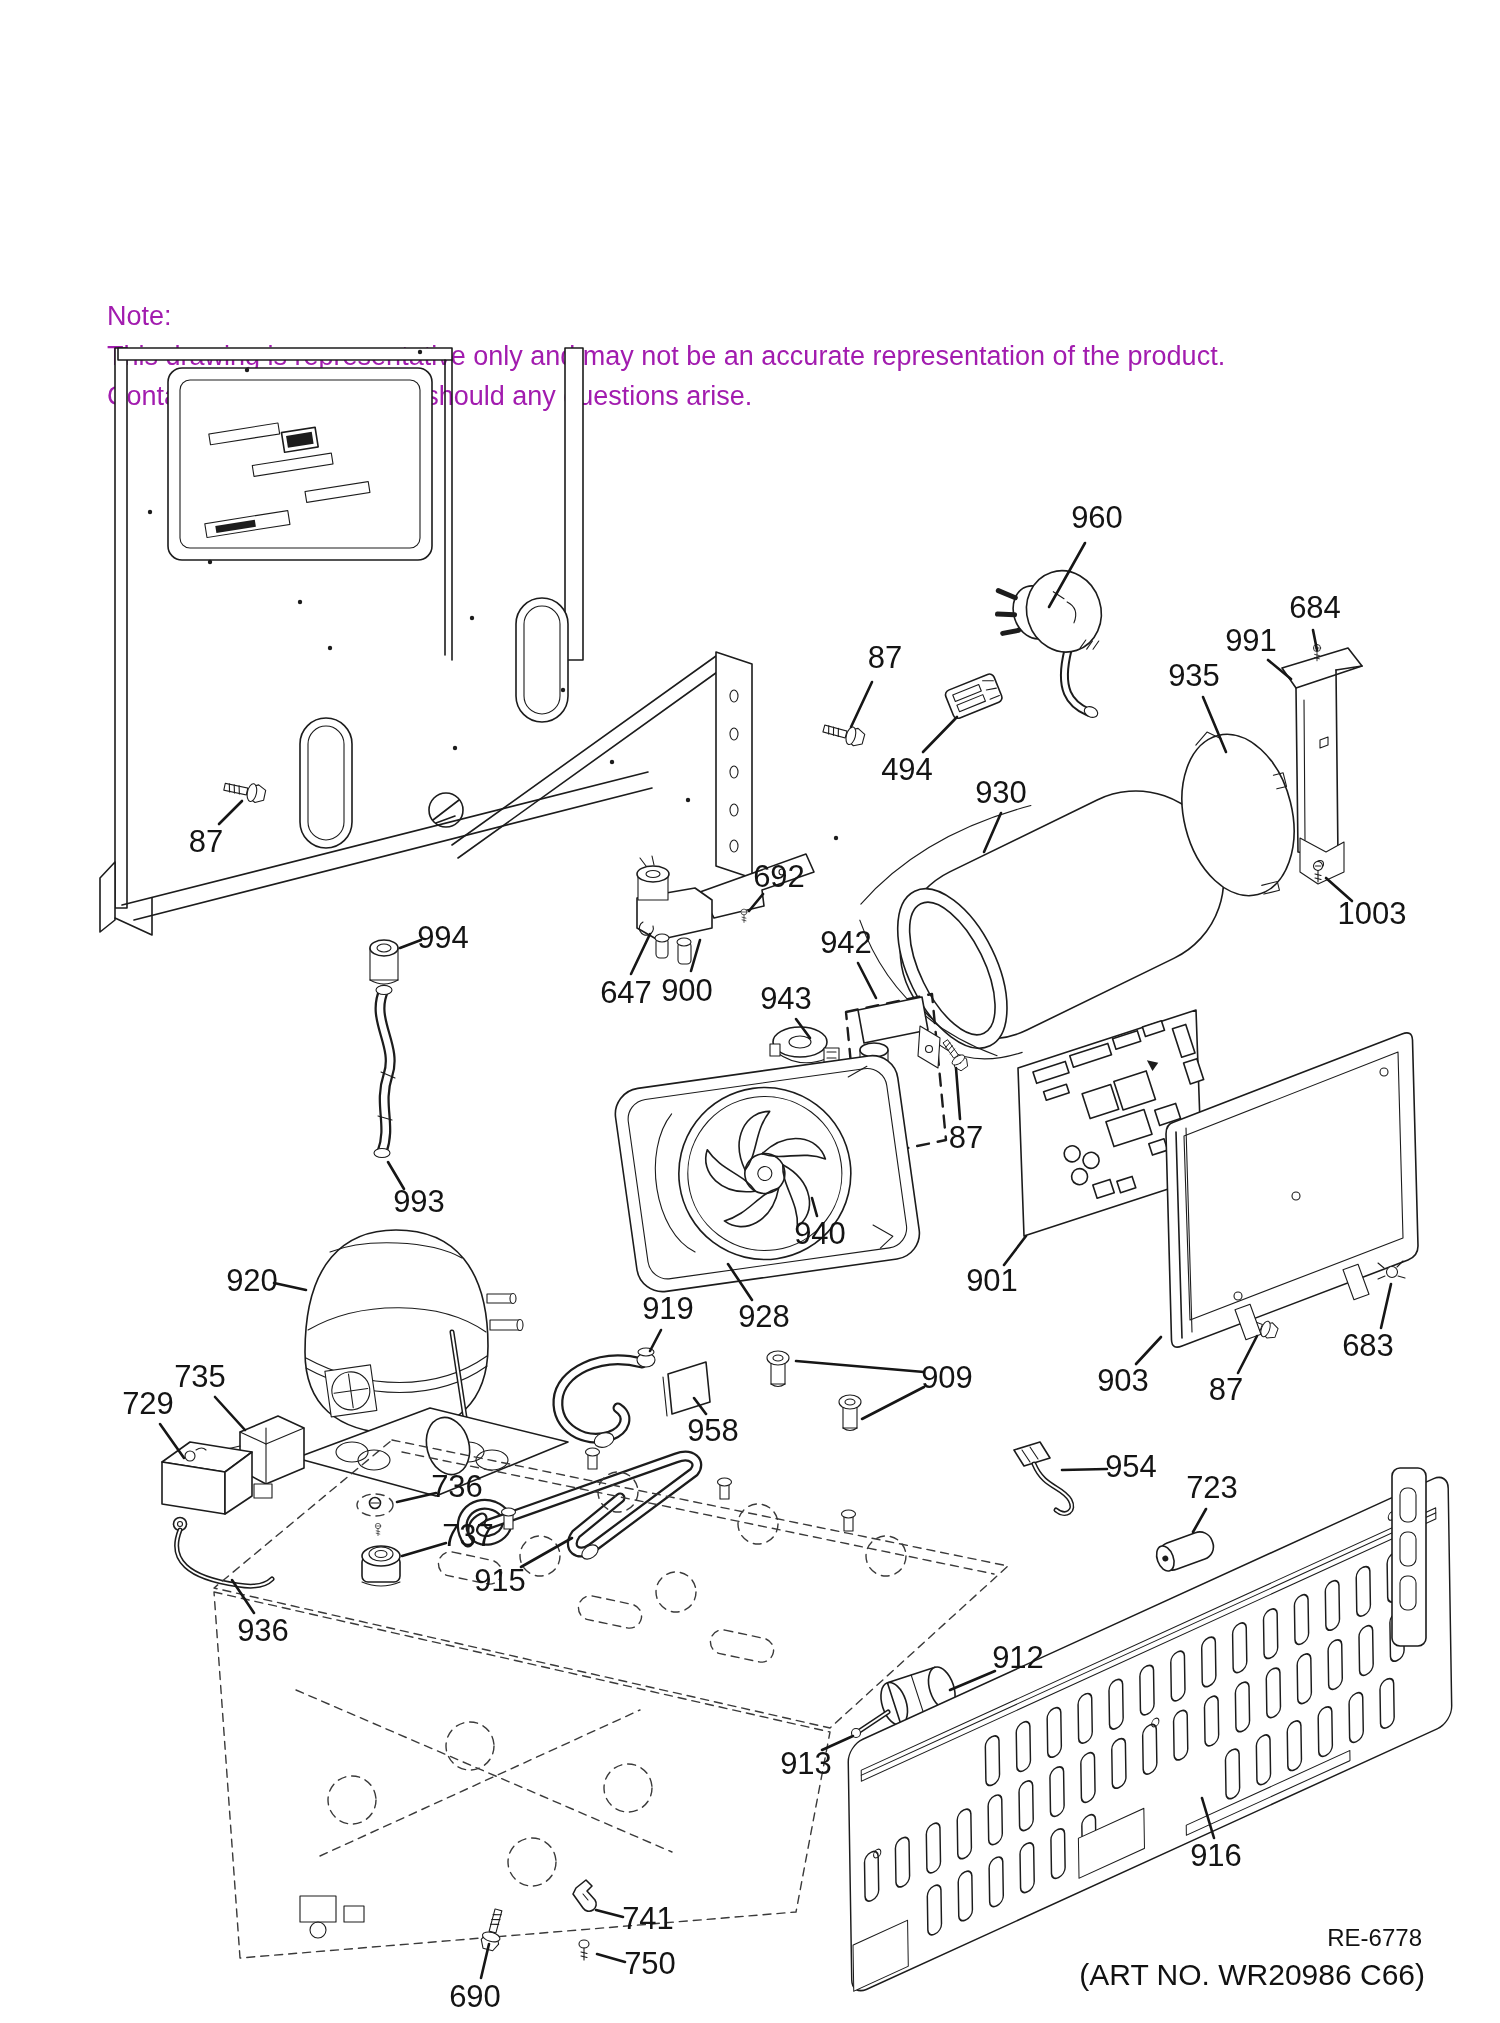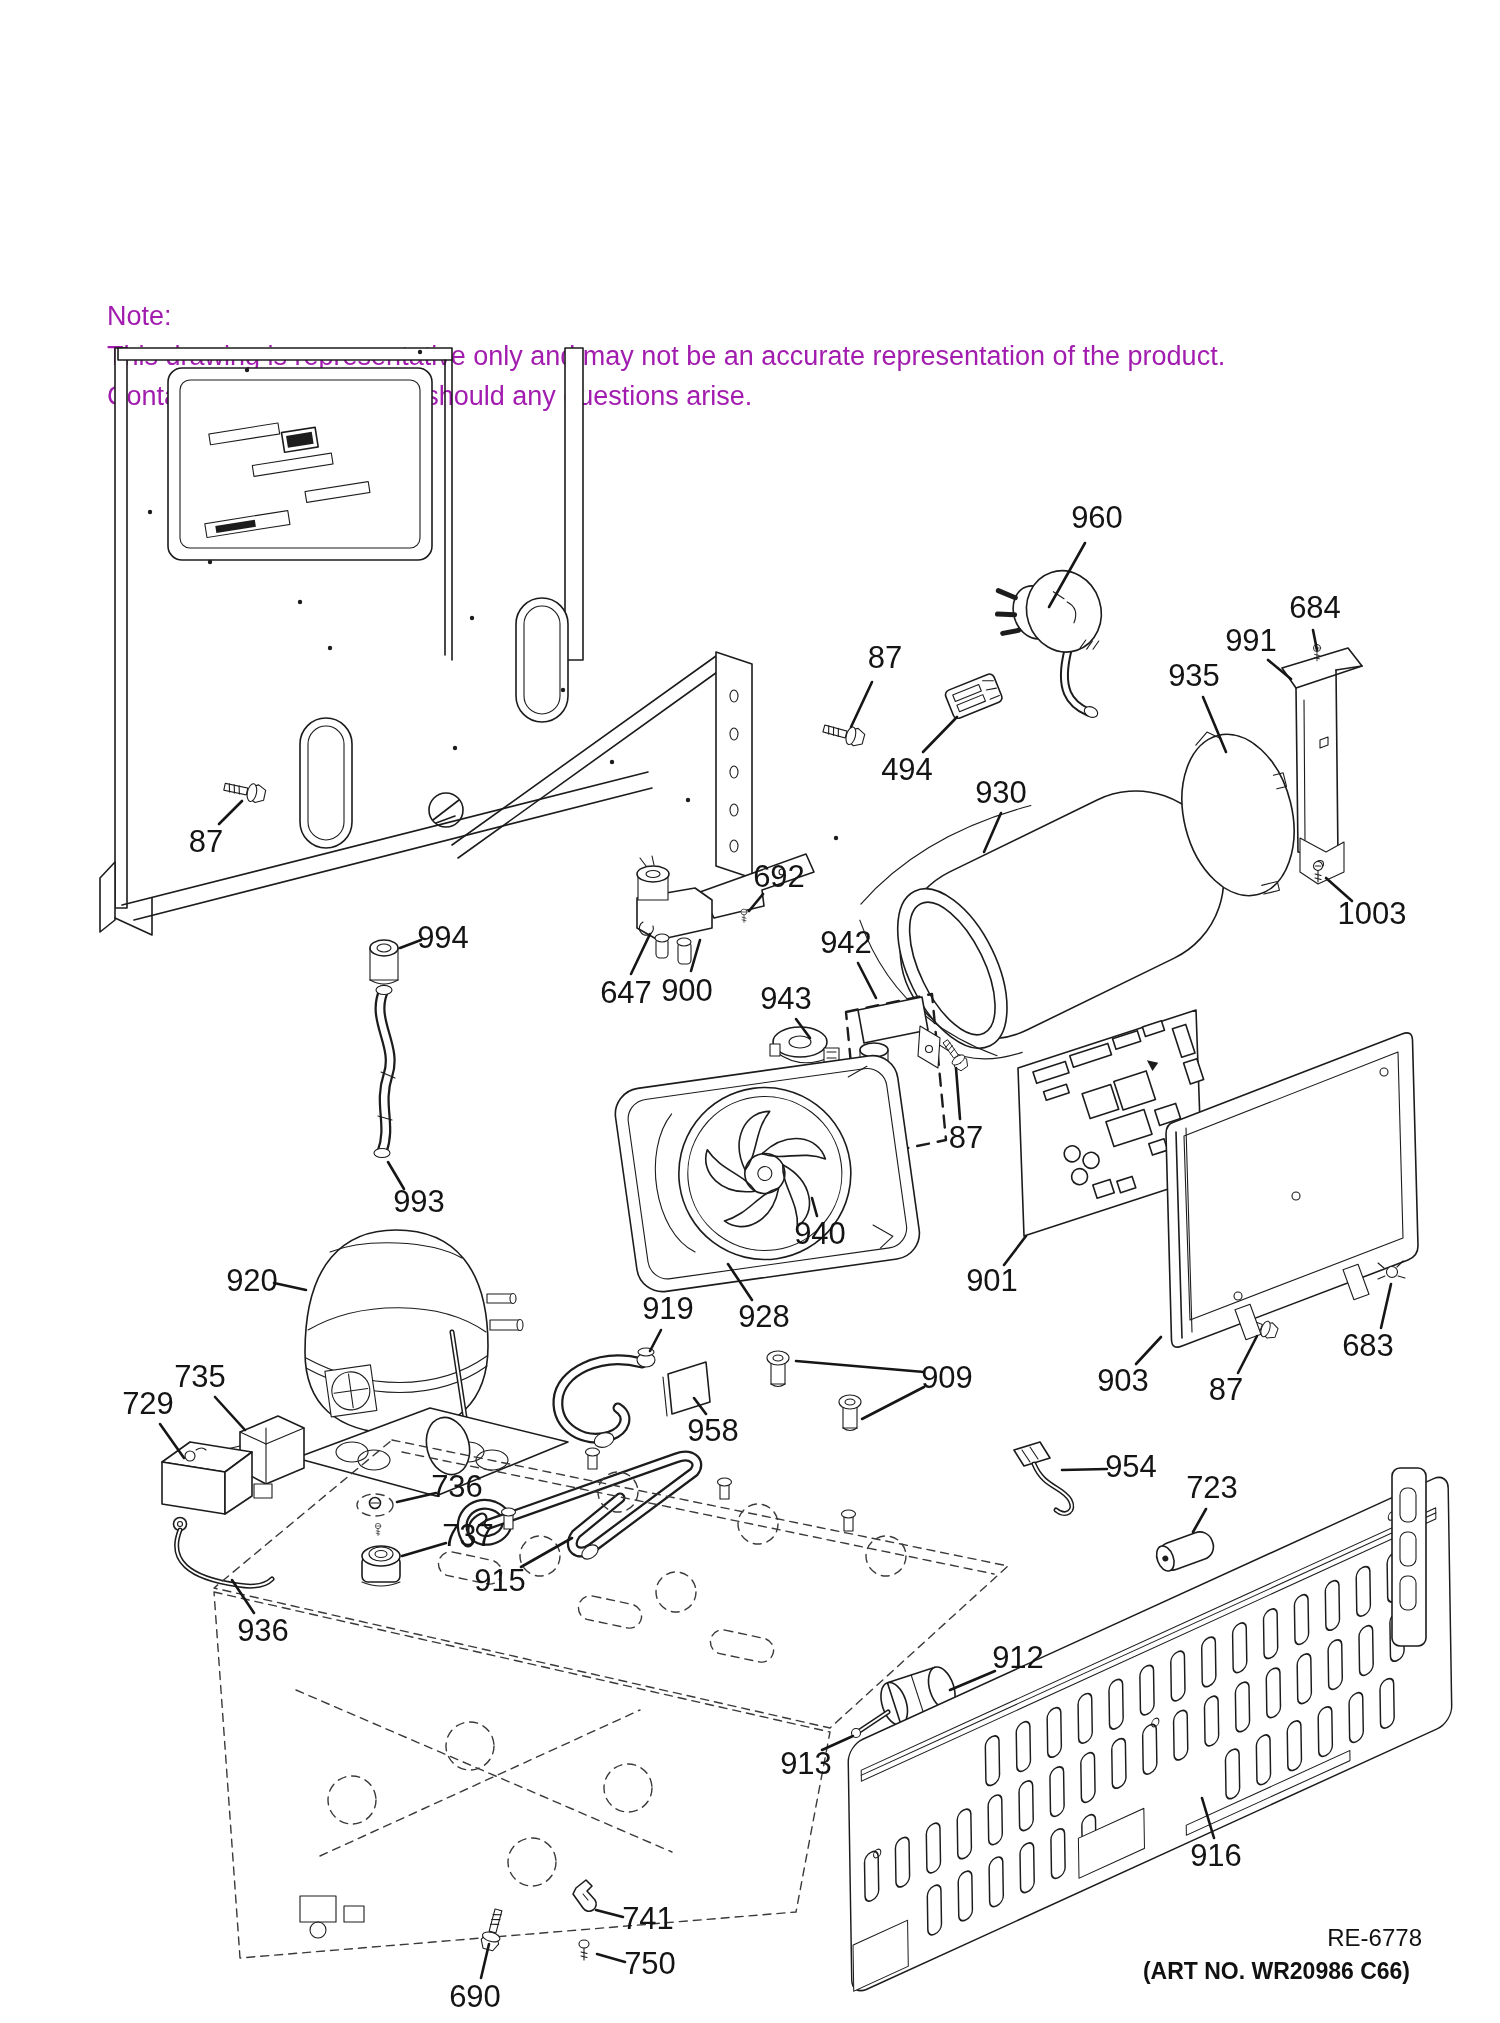--- a/index.html
+++ b/index.html
@@ -1,20 +1,20 @@
 <!DOCTYPE html>
 <html><head>
 <meta charset="utf-8">
 <style>
   html,body{margin:0;padding:0;background:#fff;}
   #page{position:relative;width:1500px;height:2023px;background:#fff;overflow:hidden;
         font-family:"Liberation Sans", sans-serif;color:#111;}
   #note{position:absolute;left:107px;top:296px;font-size:27px;line-height:40px;color:#a21caf;}
   #footer-re{position:absolute;right:78px;top:1924px;font-size:24px;color:#111;}
-  #footer-art{position:absolute;right:90px;top:1958px;font-size:23px;font-weight:bold;color:#111;}
+  #footer-art{position:absolute;right:75px;top:1958px;font-size:30px;font-weight:normal;color:#111;}
   svg{position:absolute;left:0;top:0;}
   path,rect,ellipse,circle,line,polygon,polyline{stroke:#1c1c1c;fill:none;stroke-width:1.6;
         stroke-linejoin:round;stroke-linecap:round;}
   .wh{fill:#ffffff;}
   .ink{fill:#1c1c1c;stroke:none;}
   .thin{stroke-width:1.1;}
   .dash{stroke-dasharray:8 6;stroke:#3a3a3a;stroke-width:1.4;}
   .dashb{stroke-dasharray:12 9;stroke-width:2.4;}
   .leader{stroke:#161616;stroke-width:2.6;}
   .callout{font-family:"Liberation Sans", sans-serif;font-size:31px;fill:#141414;stroke:none;

